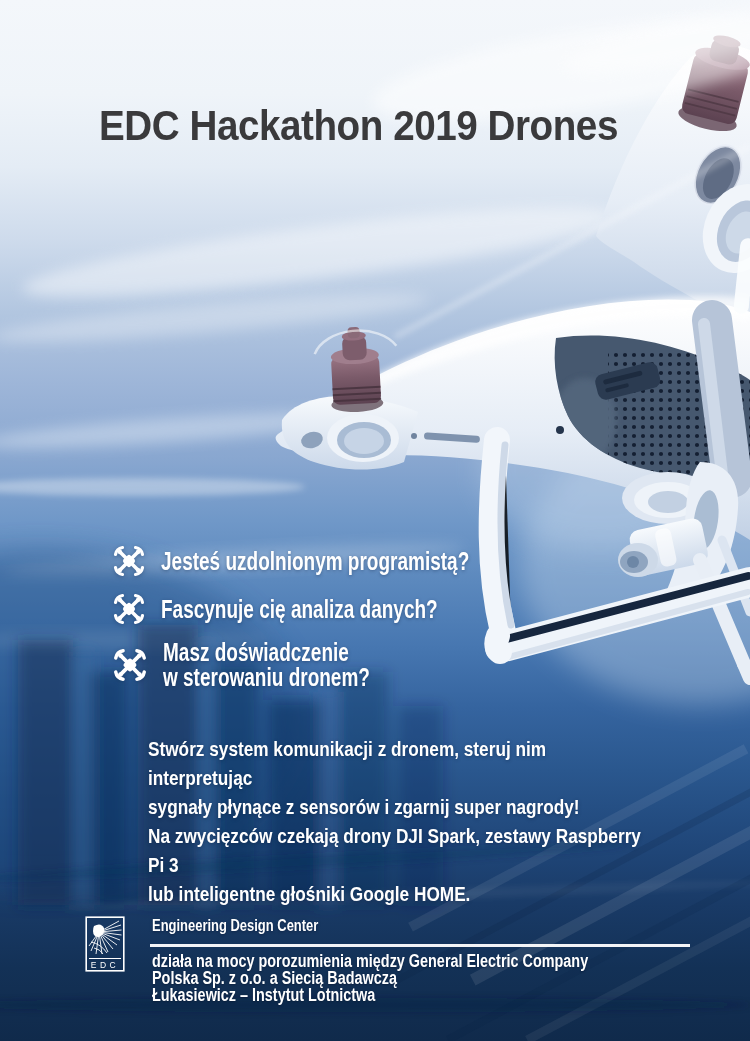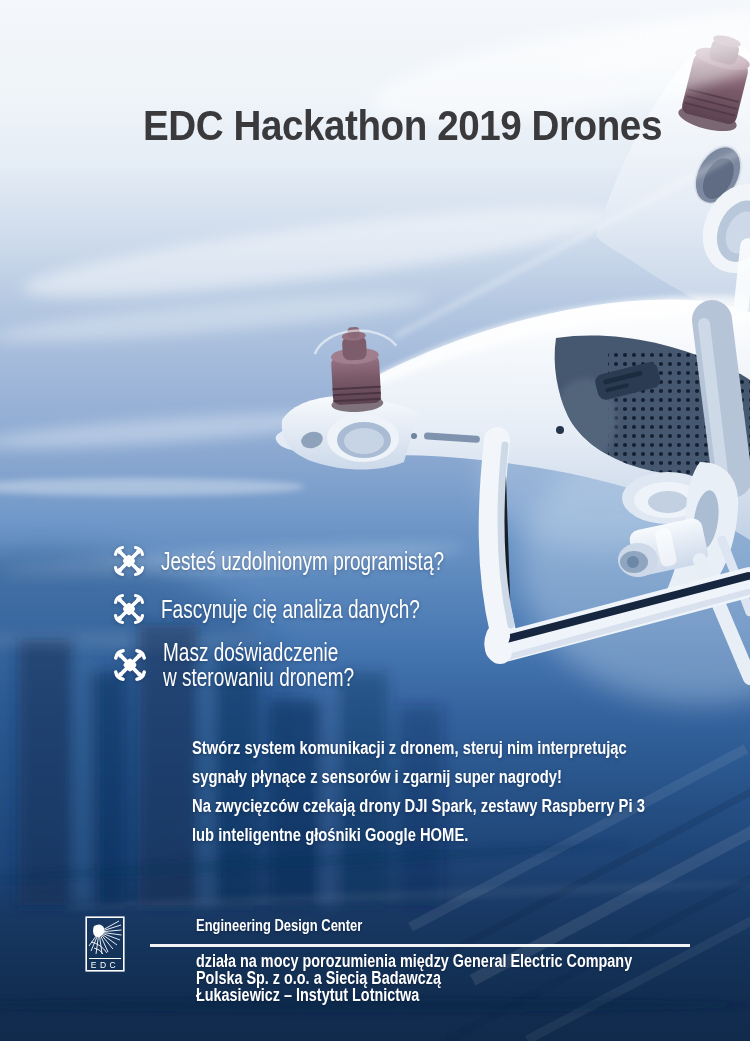--- a/index.html
+++ b/index.html
@@ -6,33 +6,33 @@
   .poster{
     position:relative;width:750px;height:1041px;overflow:hidden;
     font-family:"Liberation Sans",sans-serif;
     background:linear-gradient(180deg,
       #f4f7fb 0%, #eff4f9 9%, #e4ecf5 16%, #cedbec 23%,
       #b2c6e0 30%, #9db5d8 37%, #89a7d0 44%, #7098c8 50%,
       #5b88bd 56%, #4777b1 62%, #35649f 68%, #2a578e 74%,
       #20477a 81%, #193a66 87%, #133156 93%, #102a4b 100%);
   }
   .layer{position:absolute;left:0;top:0;}
-  .txt{position:absolute;white-space:pre-line;margin-left:44px;}
+  .txt{position:absolute;white-space:pre-line;}
   .squish{display:inline-block;transform-origin:0 50%;white-space:pre-line;}
   .title{left:99px;top:103px;font-size:42px;font-weight:700;color:#3a3a3c;letter-spacing:-0.5px;line-height:46px;white-space:nowrap;}
   .title .squish{transform:scaleX(.92);}
   .subtitle{left:99px;top:159px;font-size:23px;font-weight:700;color:#3a3a3c;white-space:nowrap;}
   .subtitle .squish{transform:scaleX(.80);}
   .bullets{position:absolute;left:112px;top:544px;}
   .bullet-row{display:flex;align-items:center;gap:15px;margin-bottom:14px;}
   .bullet-row svg{flex:0 0 auto;filter:drop-shadow(0 1px 2px rgba(15,35,70,.35));}
-  .bullet-text{font-size:25px;font-weight:400;color:#ffffff;line-height:25px;
+  .bullet-text{font-size:25px;font-weight:700;color:#ffffff;line-height:25px;
     text-shadow:0 1px 4px rgba(15,35,70,.4);}
   .bullet-text .squish{transform:scaleX(.76);}
-  .description{left:148px;top:734px;font-size:18px;font-weight:700;color:#ffffff;
+  .description{left:148px;top:734px;font-size:21px;font-weight:700;color:#ffffff;
     line-height:29px;text-shadow:0 1px 4px rgba(10,30,60,.45);white-space:nowrap;}
   .description .squish{transform:scaleX(.82);}
   .org-name{left:152px;top:917px;font-size:16px;font-weight:700;color:#ffffff;white-space:nowrap;
     text-shadow:0 1px 3px rgba(5,20,45,.5);}
   .org-name .squish{transform:scaleX(.81);}
   .divider{position:absolute;left:150px;top:944px;width:540px;height:2.5px;background:#ffffff;opacity:.95;}
   .legal{left:152px;top:953px;font-size:18px;font-weight:700;color:#ffffff;line-height:17px;white-space:nowrap;
     text-shadow:0 1px 2px rgba(5,20,45,.5);}
   .legal .squish{transform:scaleX(.80);}
   .edc-logo{position:absolute;left:85px;top:916px;}

